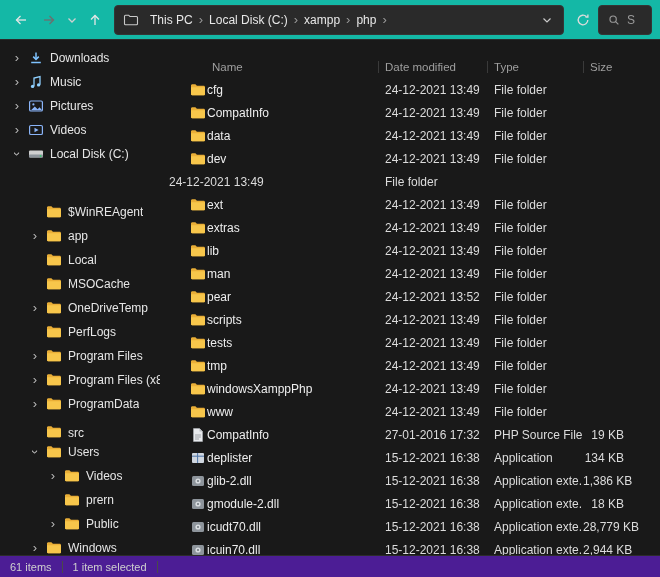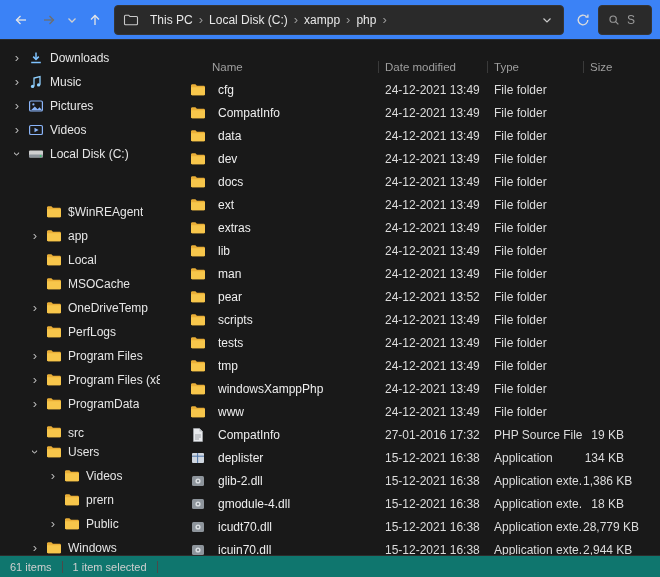--- a/index.html
+++ b/index.html
@@ -1,21 +1,21 @@
 <!DOCTYPE html>
 <html><head>
 <meta charset="utf-8">
 <style>
   *{margin:0;padding:0;box-sizing:border-box;}
   html,body{width:660px;height:577px;overflow:hidden;}
   body{background:#191919;color:#e6e6e6;font-family:"Liberation Sans",sans-serif;font-size:12px;}
   .window{width:660px;height:577px;display:flex;flex-direction:column;background:#191919;}
 
   
-  .toolbar{flex:0 0 40px;display:flex;align-items:center;padding:0 8px;background:#3b82f6;border-bottom:1px solid #2b2b2b;gap:2px;overflow:hidden;}
+  .toolbar{flex:0 0 40px;display:flex;align-items:center;padding:0 8px;background:#14b8a6;border-bottom:1px solid #2b2b2b;gap:2px;overflow:hidden;}
   .navbtn{width:26px;height:28px;flex:0 0 26px;display:flex;align-items:center;justify-content:center;border-radius:4px;}
   .navbtn svg{width:16px;height:16px;}
   .navbtn.small{width:16px;flex:0 0 16px;}
   .addressbar{flex:1;height:30px;background:#2a2a2a;border:1px solid #353535;border-radius:4px;display:flex;align-items:center;padding:0 8px;margin:0 4px;gap:2px;min-width:0;overflow:hidden;}
   .addr-icon{width:16px;height:16px;flex:0 0 16px;margin-right:4px;}
   .addr-icon svg{width:16px;height:16px;}
   .crumb{padding:3px 5px;border-radius:3px;white-space:nowrap;color:#e8e8e8;}
   .crumb-sep{color:#9a9a9a;padding:0 1px;font-size:13px;}
   .addr-caret{margin-left:auto;width:16px;height:16px;flex:0 0 16px;}
   .addr-caret svg{width:16px;height:16px;}
@@ -36,26 +36,26 @@
   
   .main{flex:1;display:flex;flex-direction:column;min-width:0;}
   .col-headers{flex:0 0 22px;margin-top:16px;display:grid;grid-template-columns:216px 109px 96px 1fr;align-items:center;color:#9f9f9f;font-size:11.5px;}
   .col-h{padding-left:7px;position:relative;height:22px;line-height:22px;white-space:nowrap;}
   .col-h.first{padding-left:50px;}
   .col-h.sep::before{content:"";position:absolute;left:0;top:5px;bottom:5px;width:1px;background:#3a3a3a;}
   .rows{flex:1;overflow:hidden;}
   .frow{height:23px;display:grid;grid-template-columns:216px 109px 96px 1fr;align-items:center;position:relative;}
   .frow.selected::before{content:"";position:absolute;left:18px;width:200px;top:0;bottom:0;background:#585858;border-radius:2px;z-index:-1;}
   .cell{white-space:nowrap;overflow:hidden;color:#dcdcdc;}
-  .cell.name{display:flex;align-items:center;gap:12px;padding-left:28px;color:#eeeeee;}
+  .cell.name{display:flex;align-items:center;gap:1px;padding-left:28px;color:#eeeeee;}
   .cell.date,.cell.type{padding-left:7px;}
   .cell.size{text-align:right;padding-right:36px;}
 
   
-  .statusbar{flex:0 0 22px;border-top:1px solid #2c2c2c;display:flex;align-items:center;padding:0 10px;gap:10px;color:#cfcfcf;font-size:11px;background:#0f766e;}
+  .statusbar{flex:0 0 22px;border-top:1px solid #2c2c2c;display:flex;align-items:center;padding:0 10px;gap:10px;color:#cfcfcf;font-size:11px;background:#4c1d95;}
   .status-sep{width:1px;height:12px;background:#4a4a4a;}
 </style>
 </head>
 <body>
 
 <div class="window">
 
   <div class="toolbar">
     <div class="navbtn">
       <svg viewBox="0 0 16 16" fill="none" stroke="#e6e6e6" stroke-width="1.3">
@@ -396,29 +396,20 @@
                   <path d="M1 5.2h14v6.7c0 .8-.6 1.4-1.4 1.4H2.4A1.4 1.4 0 0 1 1 11.9z" fill="#f7c64b"></path>
                 </svg>
               </span>
               <span>dev</span>
             </div>
             <div class="cell date">24-12-2021 13:49</div>
             <div class="cell type">File folder</div>
             <div class="cell size"></div>
           </div>
           <div class="frow">
-            <div class="cell name">
-              <span class="icon">
-                <svg viewBox="0 0 16 16">
-                  <path d="M1 3.6c0-.8.6-1.4 1.4-1.4h3l1.5 1.5h6.7c.8 0 1.4.6 1.4 1.4v6.8c0 .8-.6 1.4-1.4 1.4H2.4A1.4 1.4 0 0 1 1 11.9z" fill="#e9ae37"></path>
-                  <path d="M1 5.2h14v6.7c0 .8-.6 1.4-1.4 1.4H2.4A1.4 1.4 0 0 1 1 11.9z" fill="#f7c64b"></path>
-                </svg>
-              </span>
-              <span>docs</span>
-            </div>
             <div class="cell date">24-12-2021 13:49</div>
             <div class="cell type">File folder</div>
             <div class="cell size"></div>
           </div>
           <div class="frow selected">
             <div class="cell name">
               <span class="icon">
                 <svg viewBox="0 0 16 16">
                   <path d="M1 3.6c0-.8.6-1.4 1.4-1.4h3l1.5 1.5h6.7c.8 0 1.4.6 1.4 1.4v6.8c0 .8-.6 1.4-1.4 1.4H2.4A1.4 1.4 0 0 1 1 11.9z" fill="#e9ae37"></path>
                   <path d="M1 5.2h14v6.7c0 .8-.6 1.4-1.4 1.4H2.4A1.4 1.4 0 0 1 1 11.9z" fill="#f7c64b"></path>
@@ -602,21 +593,21 @@
           </div>
           <div class="frow">
             <div class="cell name">
               <span class="icon">
                 <svg viewBox="0 0 16 16">
                   <rect x="2" y="3" width="12" height="10" rx="1.5" fill="#8e959c"></rect>
                   <circle cx="8" cy="8" r="2.6" fill="#d9dde1"></circle>
                   <circle cx="8" cy="8" r="1" fill="#6d747b"></circle>
                 </svg>
               </span>
-              <span>gmodule-4.dll</span>
+              <span>gmodule-2.dll</span>
             </div>
             <div class="cell date">15-12-2021 16:38</div>
             <div class="cell type">Application exte...</div>
             <div class="cell size">18 KB</div>
           </div>
           <div class="frow">
             <div class="cell name">
               <span class="icon">
                 <svg viewBox="0 0 16 16">
                   <rect x="2" y="3" width="12" height="10" rx="1.5" fill="#8e959c"></rect>

